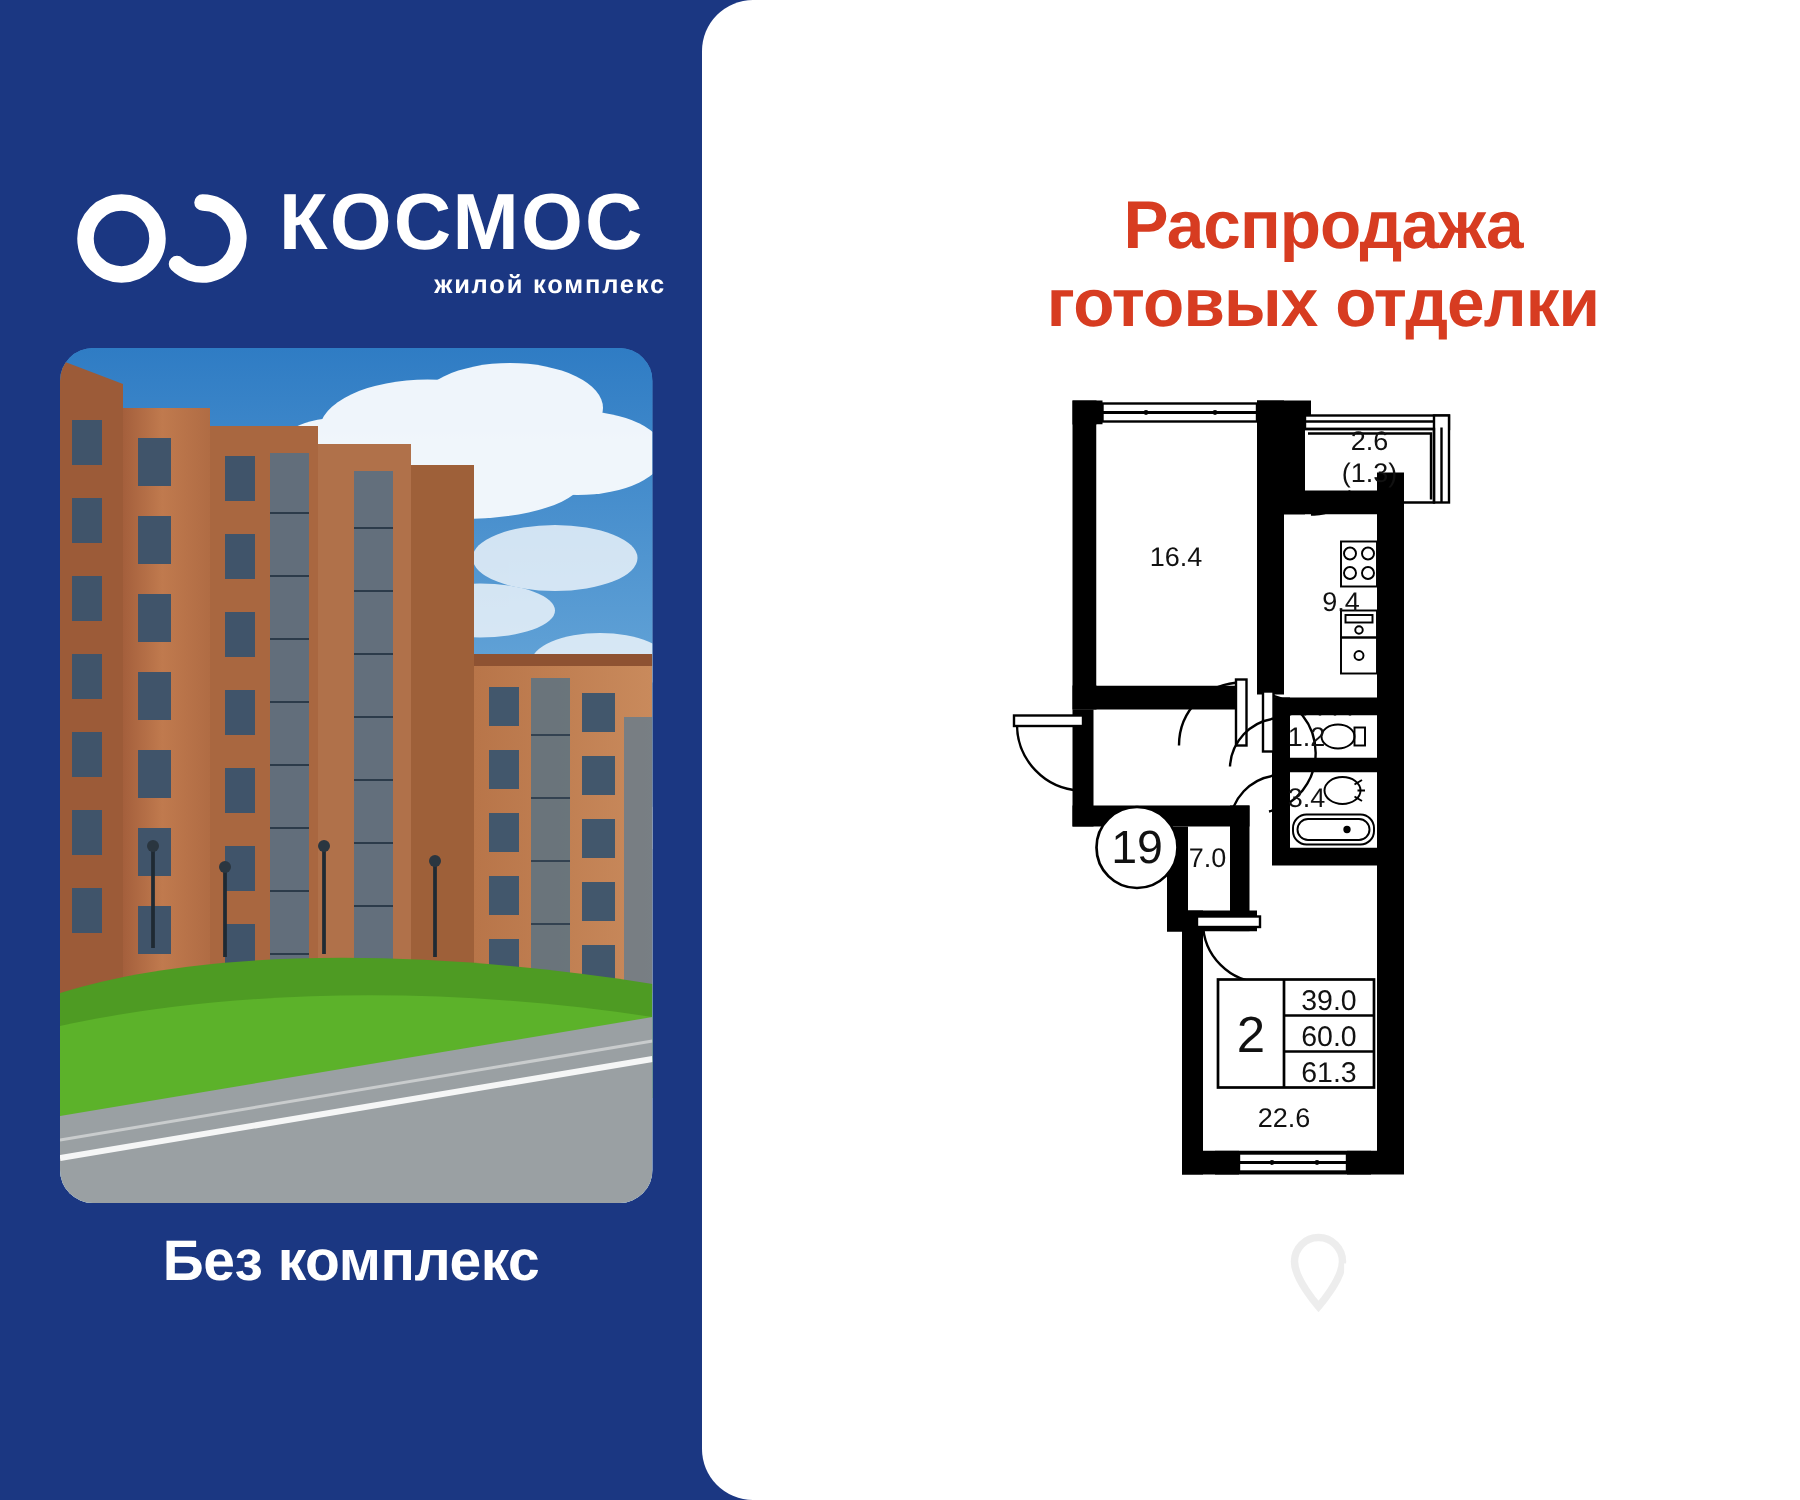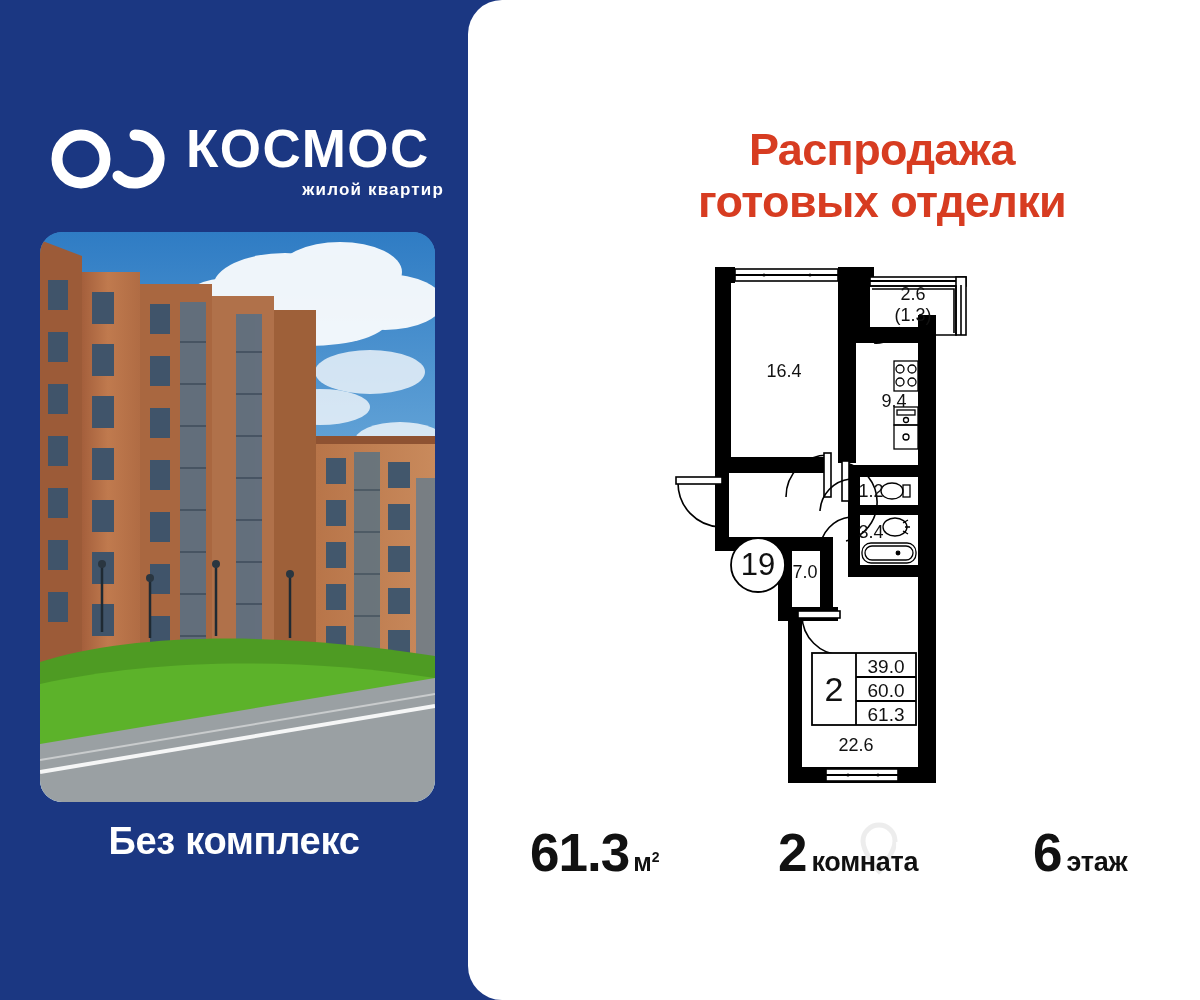--- a/index.html
+++ b/index.html
@@ -97,21 +97,21 @@
       <div class="logo-mark">
         <svg viewBox="0 0 116 62" xmlns="http://www.w3.org/2000/svg">
           <g fill="none" stroke="#ffffff" stroke-width="11" stroke-linecap="round">
             <circle cx="31" cy="31" r="24"></circle>
             <path d="M85 7 A24 24 0 1 1 68 48"></path>
           </g>
         </svg>
       </div>
       <div class="logo-text">
         <div class="logo-title">КОСМОС</div>
-        <div class="logo-sub">жилой квартир</div>
+        <div class="logo-sub">жилой комплекс</div>
       </div>
     </div>
 
     <div class="photo">
       <svg viewBox="0 0 395 570" xmlns="http://www.w3.org/2000/svg">
         <defs>
           <linearGradient id="sky" x1="0" y1="0" x2="0" y2="1">
             <stop offset="0%" stop-color="#2f7cc4"></stop>
             <stop offset="55%" stop-color="#79b4df"></stop>
             <stop offset="100%" stop-color="#b9d8ef"></stop>
@@ -401,25 +401,14 @@
     </svg>
   </div>
 
   <div class="watermark">
     <svg viewBox="0 0 230 90" xmlns="http://www.w3.org/2000/svg">
       <path d="M24 10 a16 16 0 0 1 16 16 c0 12 -16 30 -16 30 S8 38 8 26 A16 16 0 0 1 24 10 Z" fill="none" stroke="#111" stroke-width="5"></path>
     </svg>
     <div class="wm-text">ЦИАН</div>
   </div>
 
-  <div class="stats">
-    <div class="stat" id="stat-area">
-      <span class="big">61.3</span><span class="unit"><span>м</span><sup>2</sup></span>
-    </div>
-    <div class="stat" id="stat-rooms">
-      <span class="big">2</span><span class="word">комната</span>
-    </div>
-    <div class="stat" id="stat-floor">
-      <span class="big">6</span><span class="word">этаж</span>
-    </div>
-  </div>
 
 </div>
 
 </body></html>

